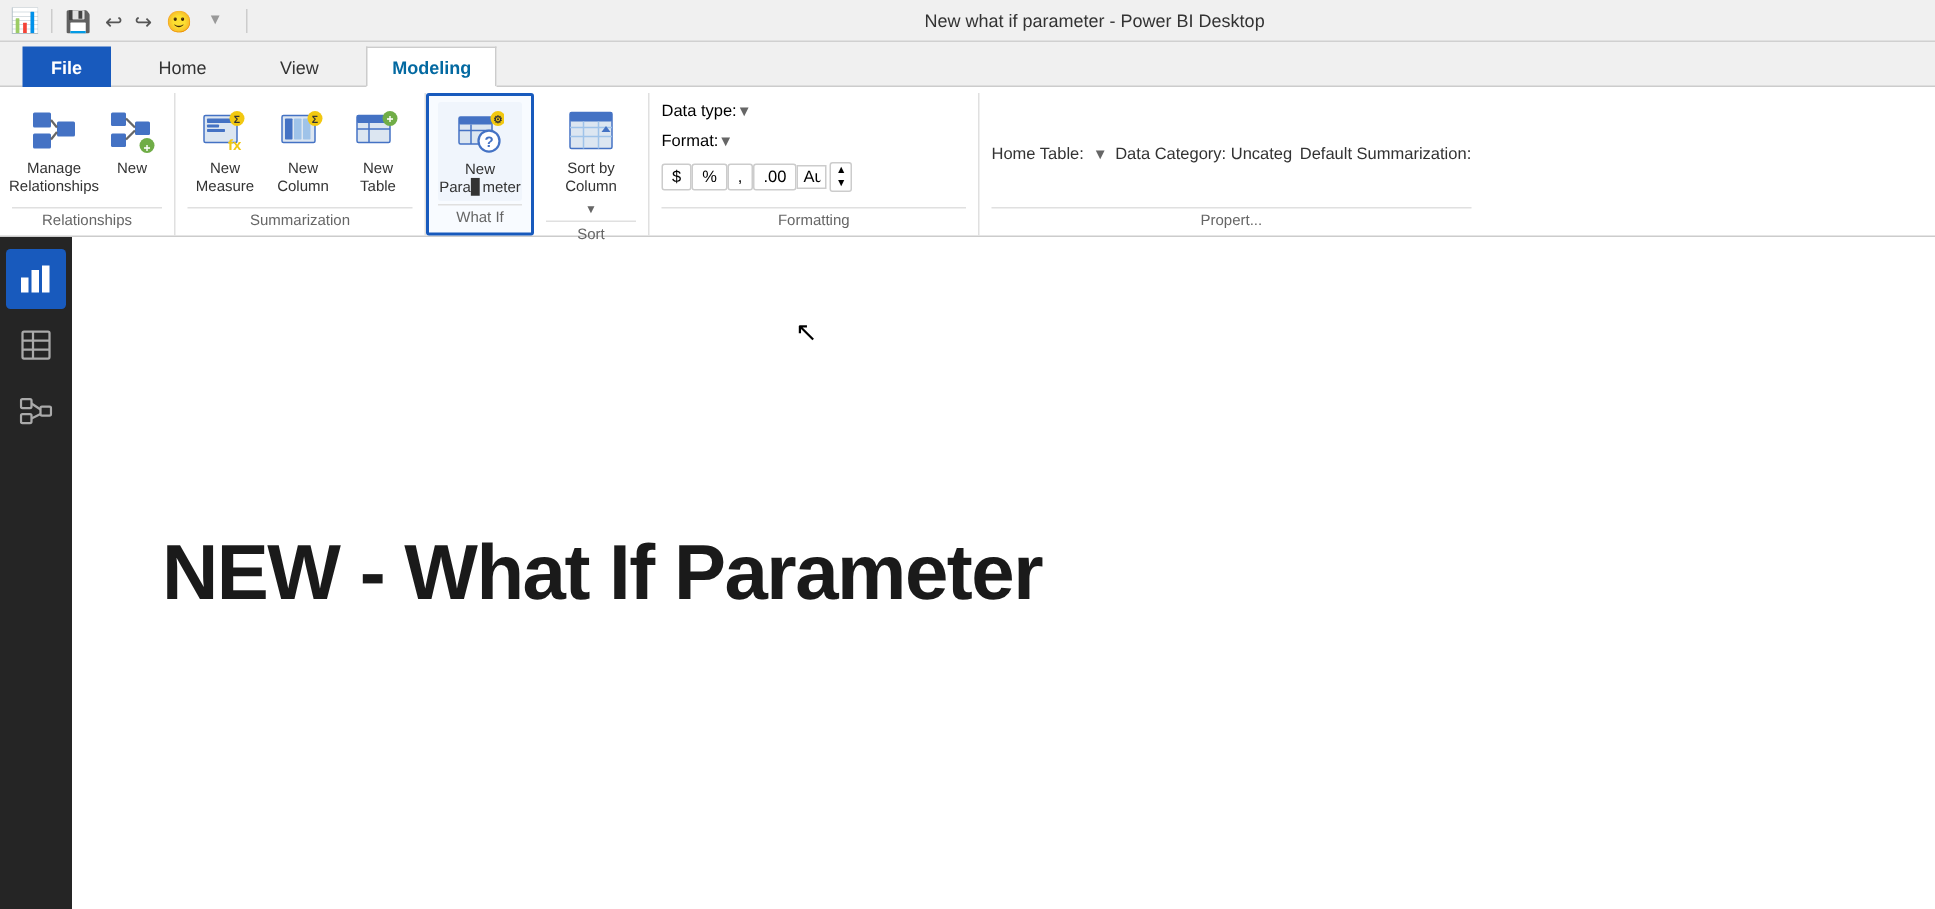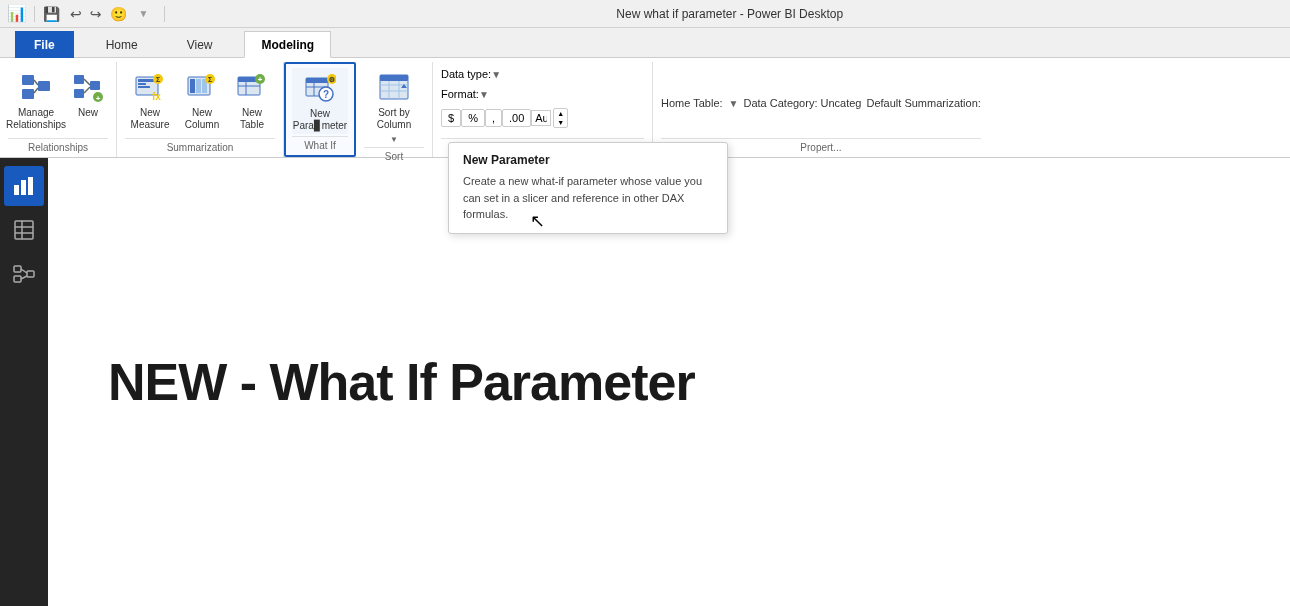--- a/index.html
+++ b/index.html
@@ -48,21 +48,21 @@
       color: #333;
     }
     .ribbon-tab.file-tab {
       background: #185abd;
       color: white;
       border-color: transparent;
       padding: 6px 18px 5px;
       font-weight: 600;
     }
     .ribbon-tab.modeling-tab {
-      color: #000000;
+      color: #0369a1;
       font-weight: 600;
     }
 
     
     .ribbon {
       height: 100px;
       background: white;
       border-bottom: 1px solid #ccc;
       display: flex;
       align-items: stretch;
@@ -441,20 +441,16 @@
         </svg>
       </div>
     </div>
 
     <div class="canvas">
       <div class="canvas-text">NEW -  What If Parameter</div>
     </div>
 
   </div>
 
-  <div class="tooltip-popup">
-    <div class="tooltip-title">New Parameter</div>
-    <div class="tooltip-body">Create a new what-if parameter whose value you can set in a slicer and reference in other DAX formulas.</div>
-  </div>
 
   <div class="cursor">↖</div>
 
 </div>
 
 </body></html>

